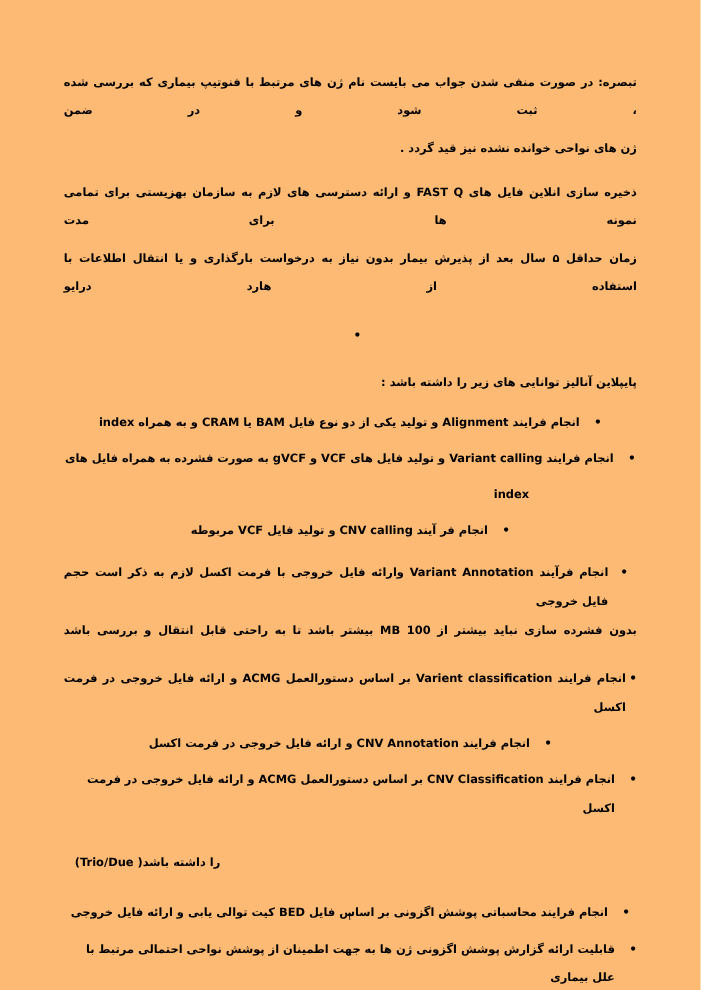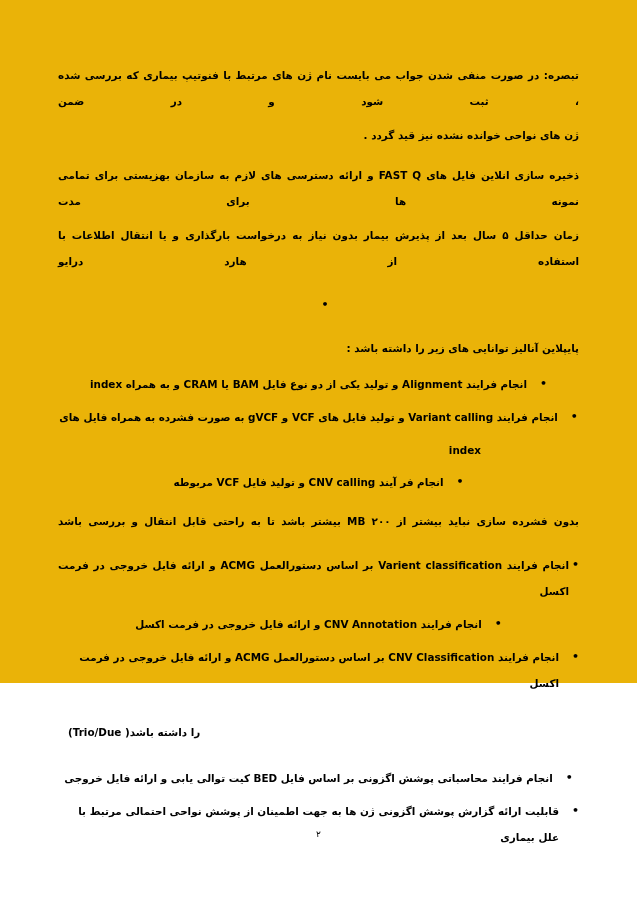--- a/index.html
+++ b/index.html
@@ -13,22 +13,22 @@
     height: 900px;
     overflow: hidden;
     font-family: "DejaVu Sans", "Liberation Sans", sans-serif;
     color: #000000;
     -webkit-font-smoothing: antialiased;
   }
 
   .page {
     position: relative;
     width: 637px;
-    height: 683px;
-    background: #eab308;
+    height: 900px;
+    background: #fdba74;
     box-sizing: border-box;
   }
 
   .content {
     position: absolute;
     top: 62px;
     right: 58px;
     left: 58px;
     direction: rtl;
     text-align: justify;
@@ -197,21 +197,26 @@
 
     <div class="sp6"></div>
 
     <div class="bullet-row">
       <span class="dot">•</span>
       <span class="btext">انجام فر آیند CNV calling و تولید فایل VCF  مربوطه</span>
     </div>
 
     <div class="sp6"></div>
 
-    <p class="para justify-all">بدون فشرده سازی نباید بیشتر از ۲۰۰ MB بیشتر باشد تا به راحتی قابل انتقال و بررسی باشد</p>
+    <ul class="bullets">
+      <li class="wide" style="margin-bottom:0;">
+        <span>انجام فرآیند  Variant  Annotation  وارائه فایل خروجی با فرمت اکسل لازم به ذکر است حجم فایل خروجی</span>
+      </li>
+    </ul>
+    <p class="para justify-all">بدون فشرده سازی نباید بیشتر از 100 MB بیشتر باشد تا به راحتی قابل انتقال و بررسی باشد</p>
 
     <div class="sp10"></div>
 
     <ul class="bullets">
       <li class="flush">
         <span>انجام فرایند Varient classification بر اساس دستورالعمل  ACMG  و ارائه فایل خروجی در فرمت اکسل</span>
       </li>
     </ul>
 
     <div class="bullet-row">

